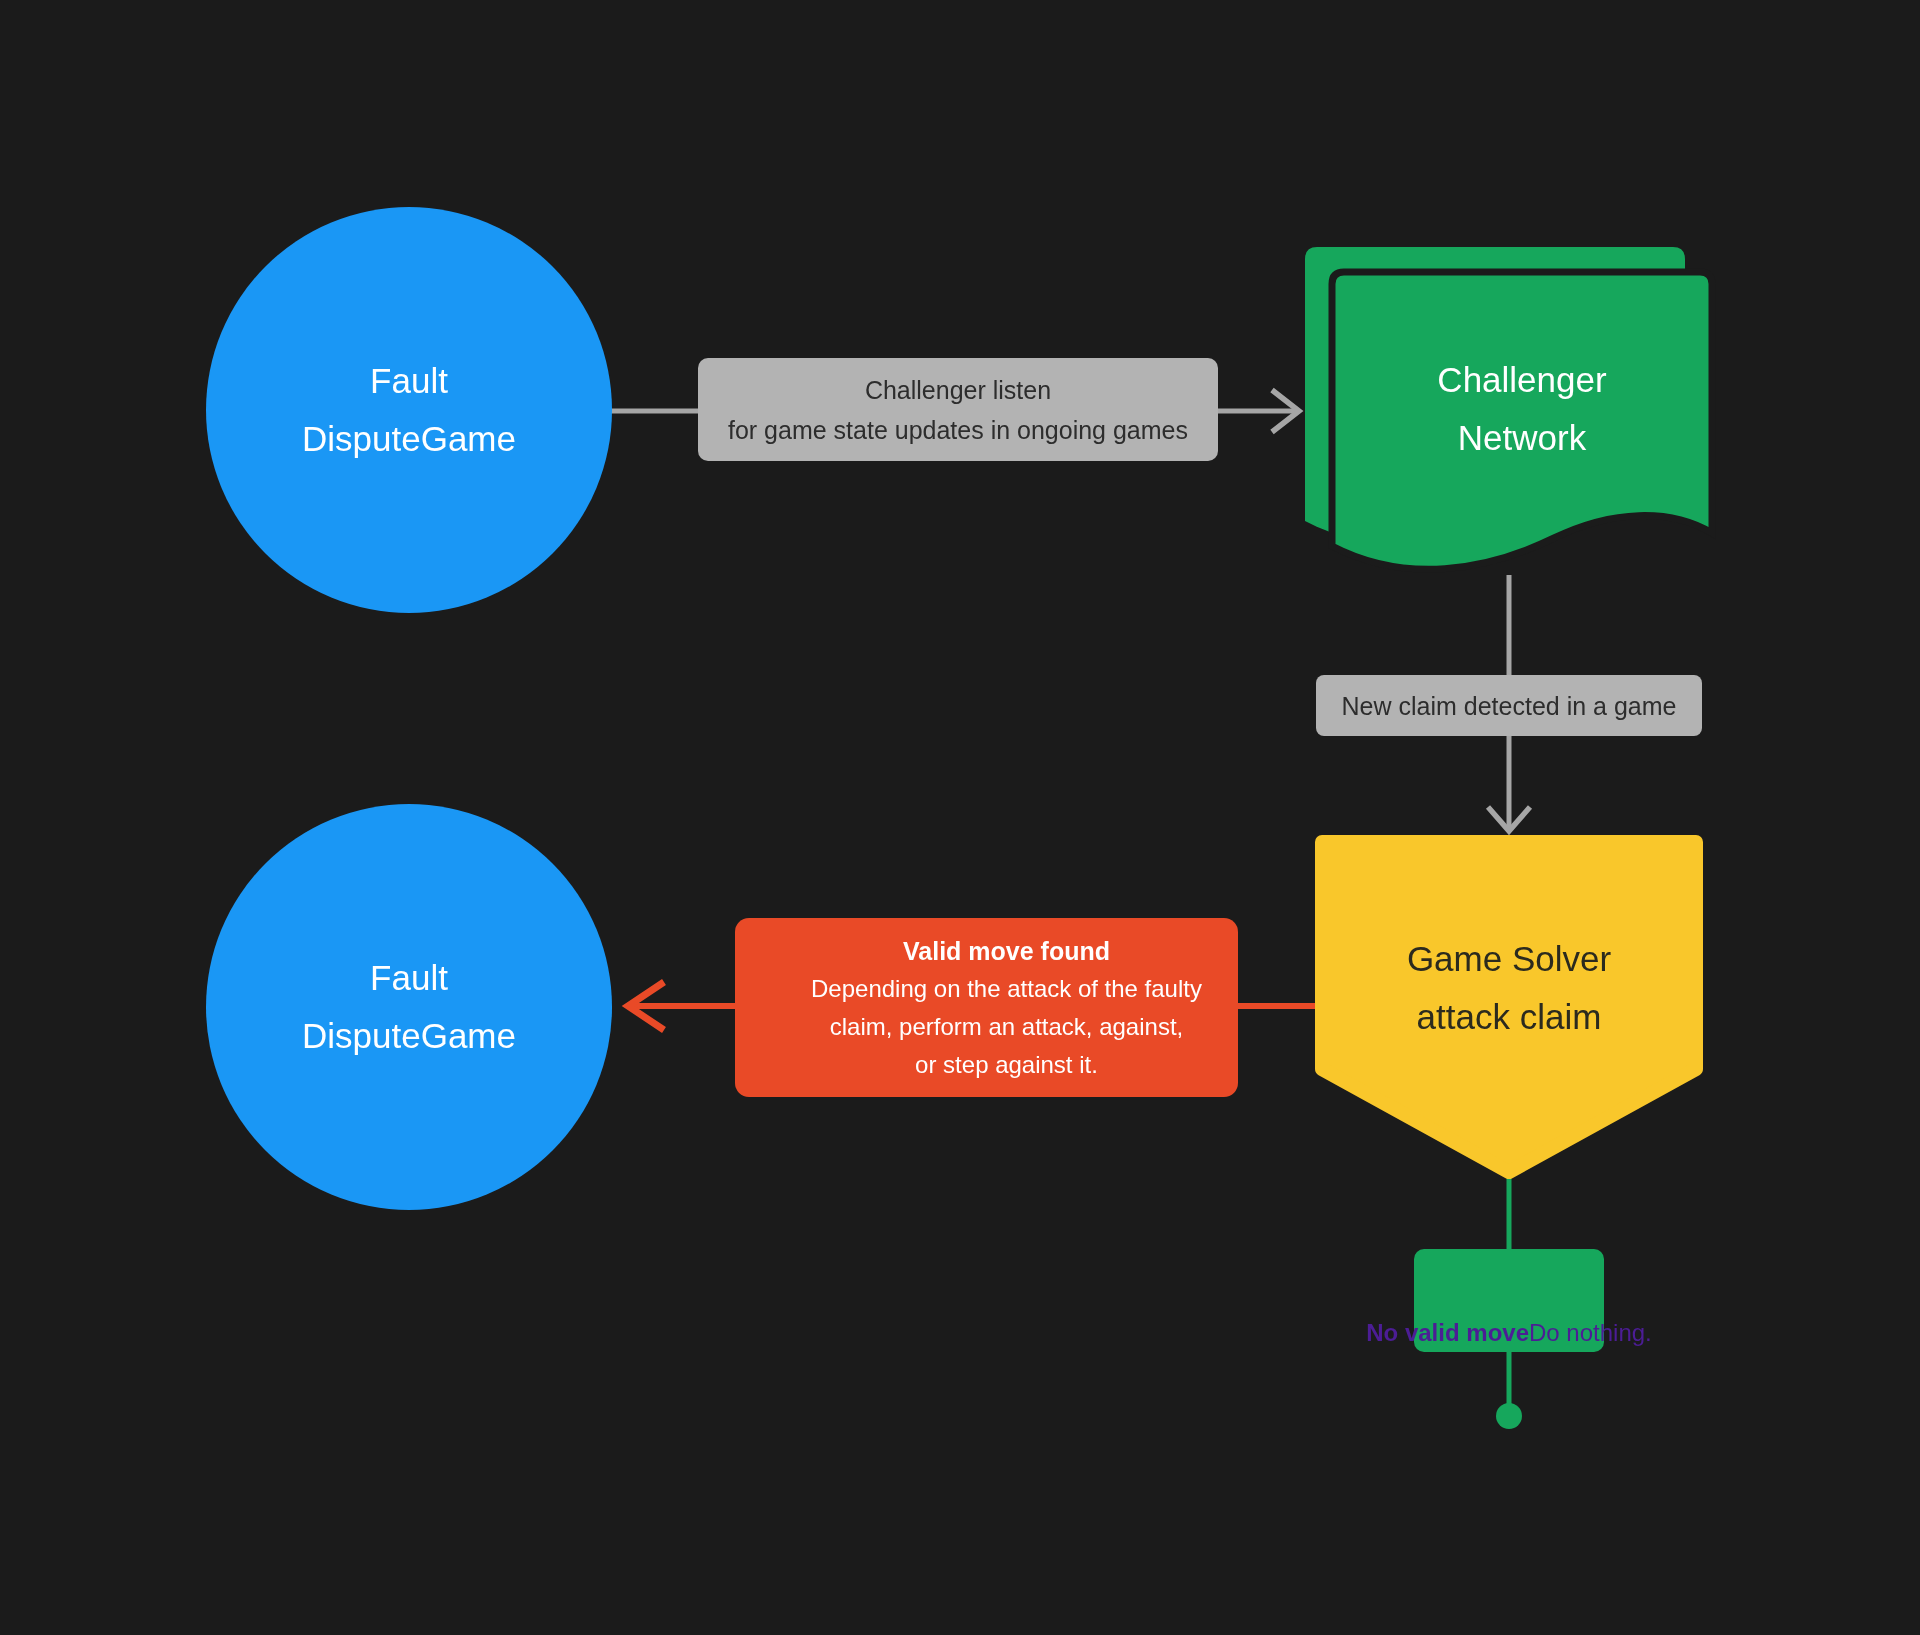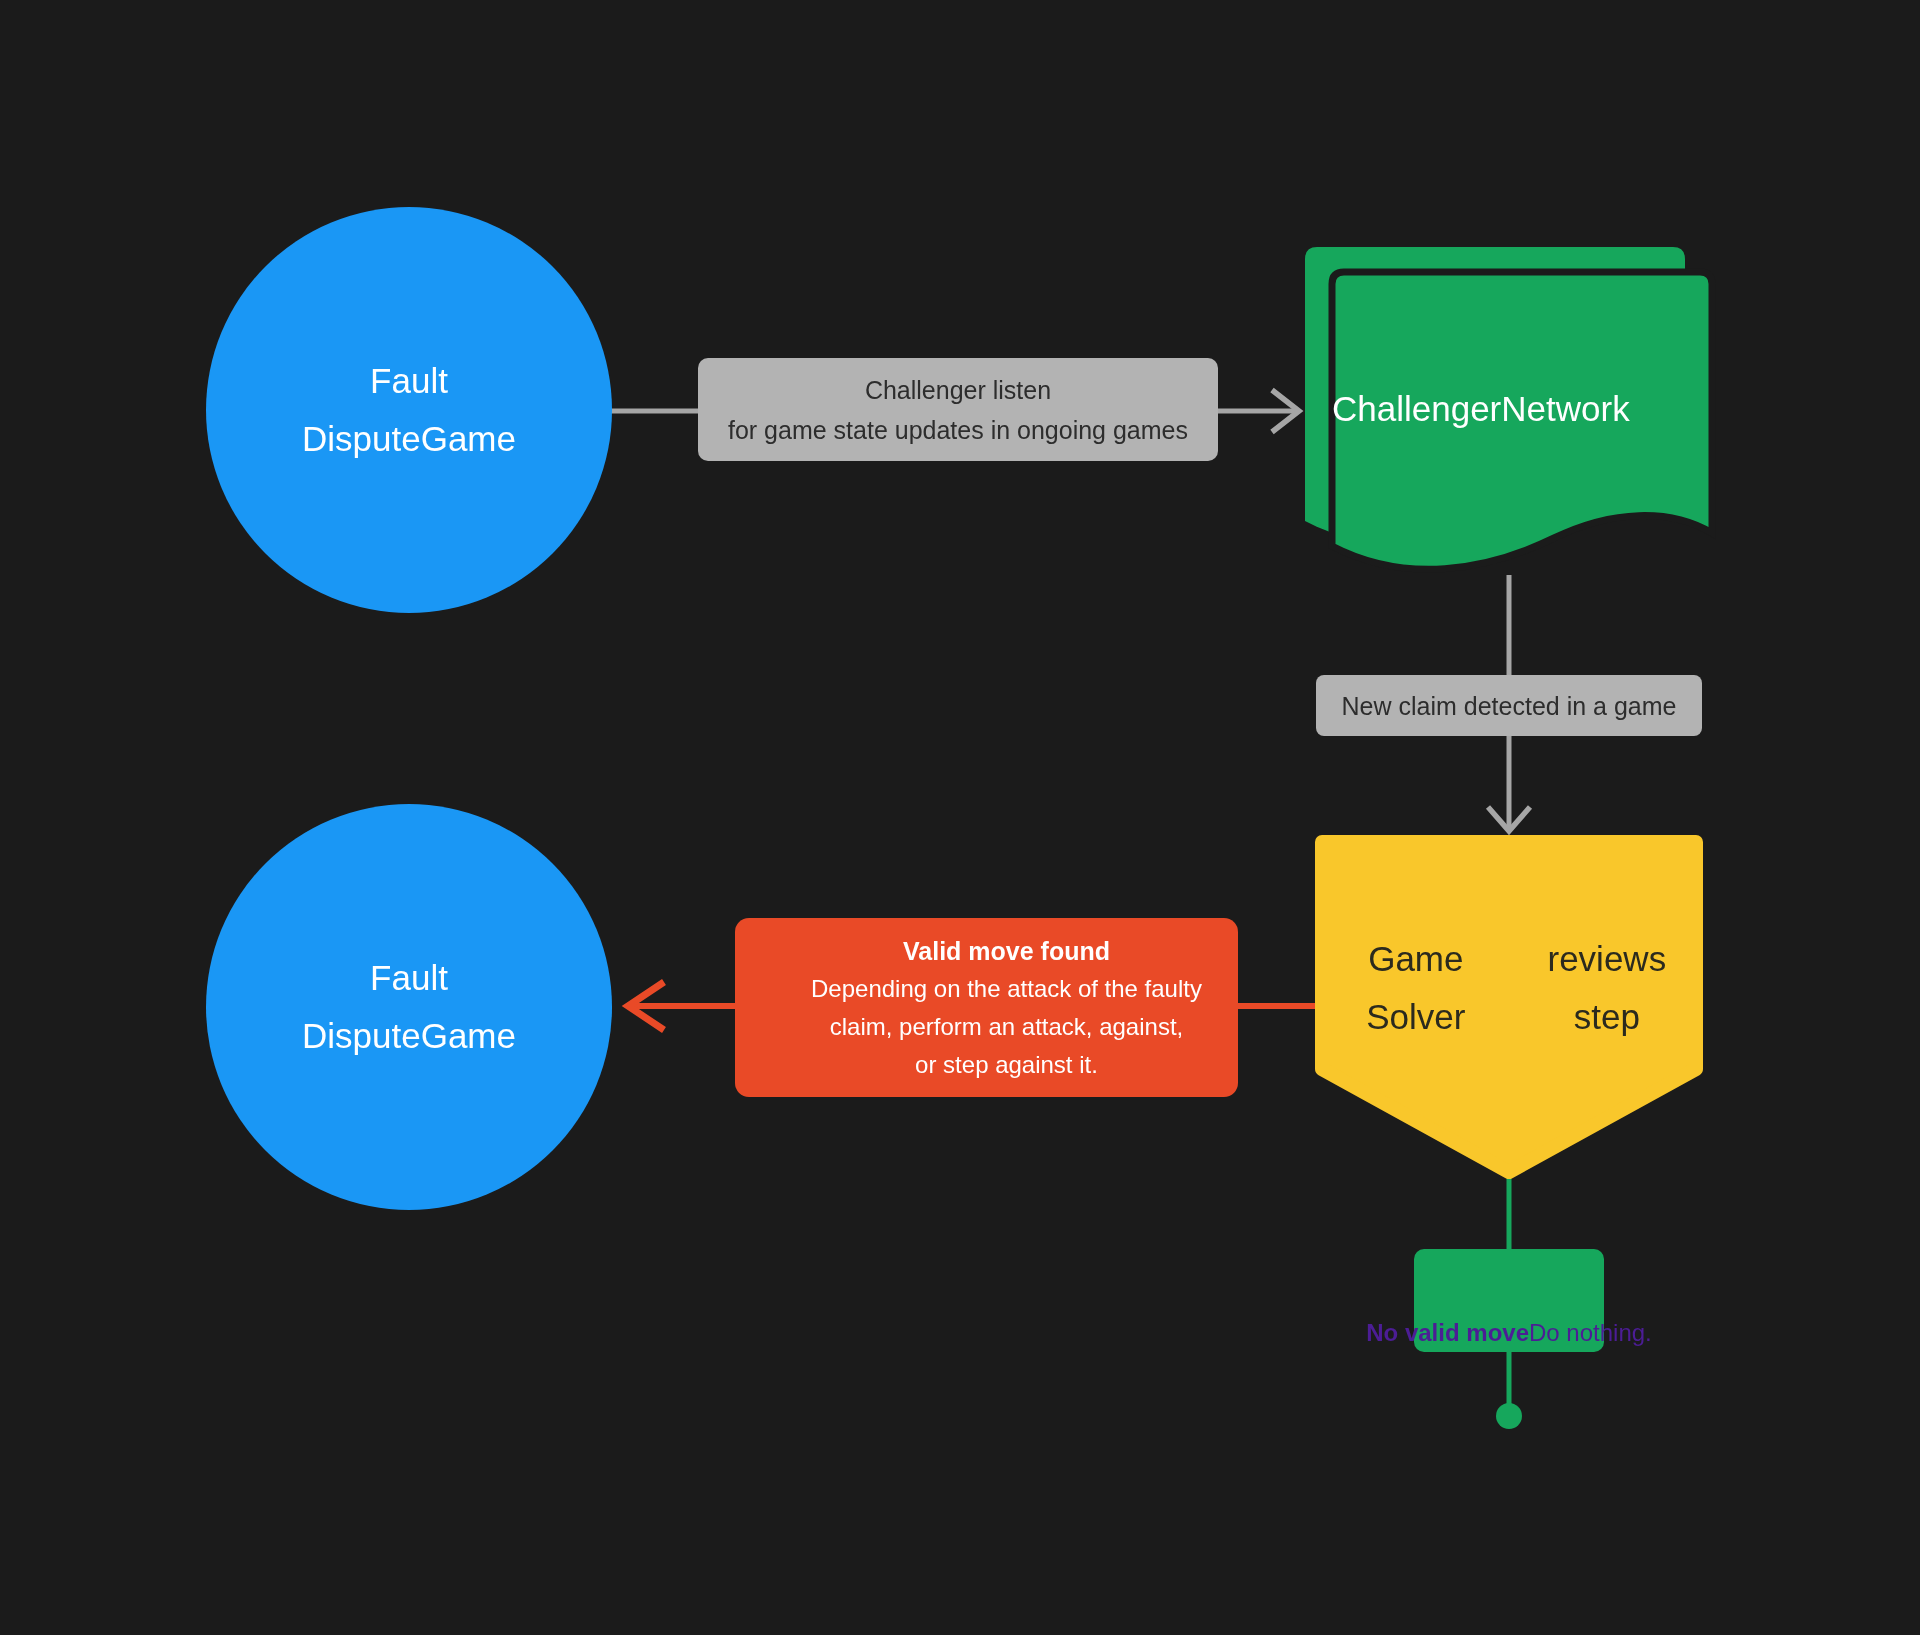--- a/index.html
+++ b/index.html
@@ -3,21 +3,21 @@
 <meta charset="utf-8">
 <style>
   html,body{margin:0;padding:0;background:#1B1B1B;}
   .canvas{
     position:relative;width:1920px;height:1635px;background:#1B1B1B;
     overflow:hidden;font-family:"Liberation Sans",sans-serif;
   }
   .layer{position:absolute;left:0;top:0;}
   
   .node-label{
-    position:absolute;display:flex;flex-direction:row;align-items:center;
+    position:absolute;display:flex;flex-direction:column;align-items:center;justify-content:center;
     text-align:center;font-size:35px;line-height:58px;color:#FFFFFF;pointer-events:none;
   }
   
   .circle{
     position:absolute;width:406px;height:406px;border-radius:50%;background:#1A97F5;
     display:flex;flex-direction:column;align-items:center;justify-content:center;
     text-align:center;font-size:35px;line-height:58px;color:#FFFFFF;
   }
   
   .edge-label{
@@ -92,21 +92,21 @@
     <span>DisputeGame</span>
   </div>
 
   <div class="node-label" style="left:1332px;top:272px;width:380px;height:273px;">
     <span>Challenger</span>
     <span>Network</span>
   </div>
 
   <div class="node-label dark-text" style="left:1318px;top:858px;width:382px;height:260px;">
     <span>Game Solver</span>
-    <span>reviews step</span>
+    <span>attack claim</span>
   </div>
 
   <div class="edge-label" style="left:698px;top:358px;width:520px;height:103px;">
     <span>Challenger listen</span>
     <span>for game state updates in ongoing games</span>
   </div>
 
   <div class="edge-label" style="left:1316px;top:675px;width:386px;height:61px;border-radius:8px;">
     <span>New claim detected in a game</span>
   </div>

